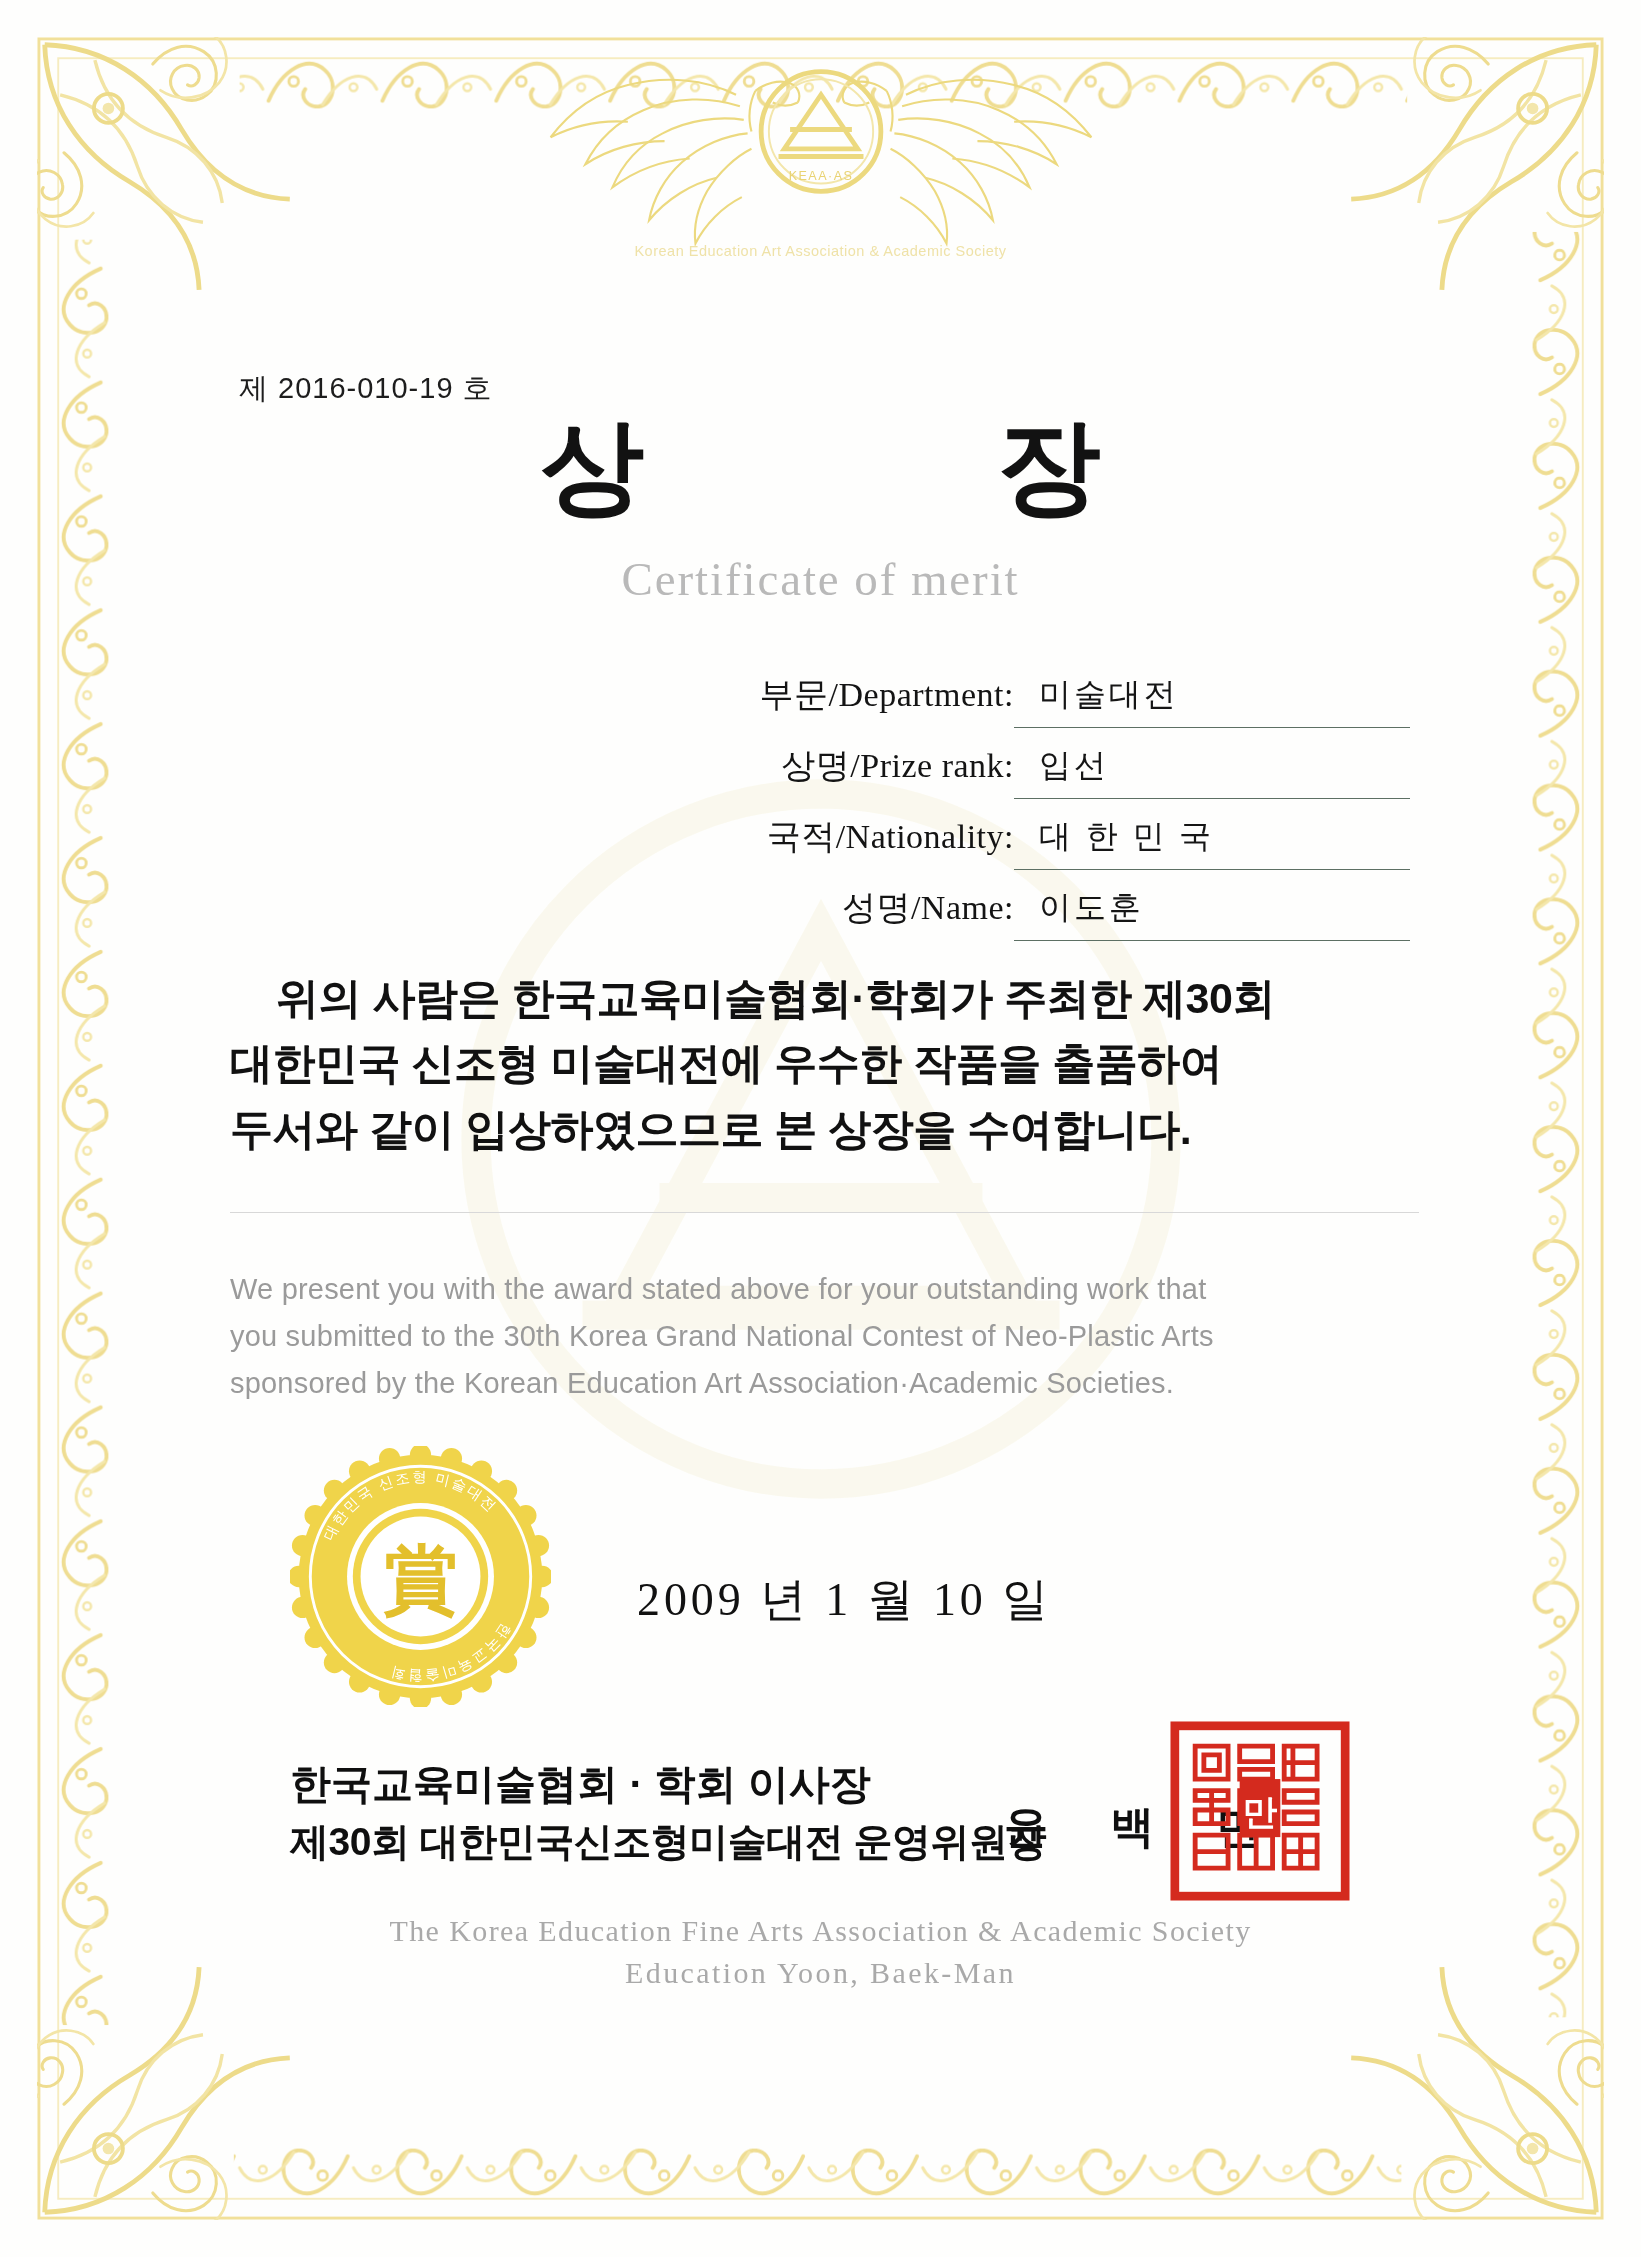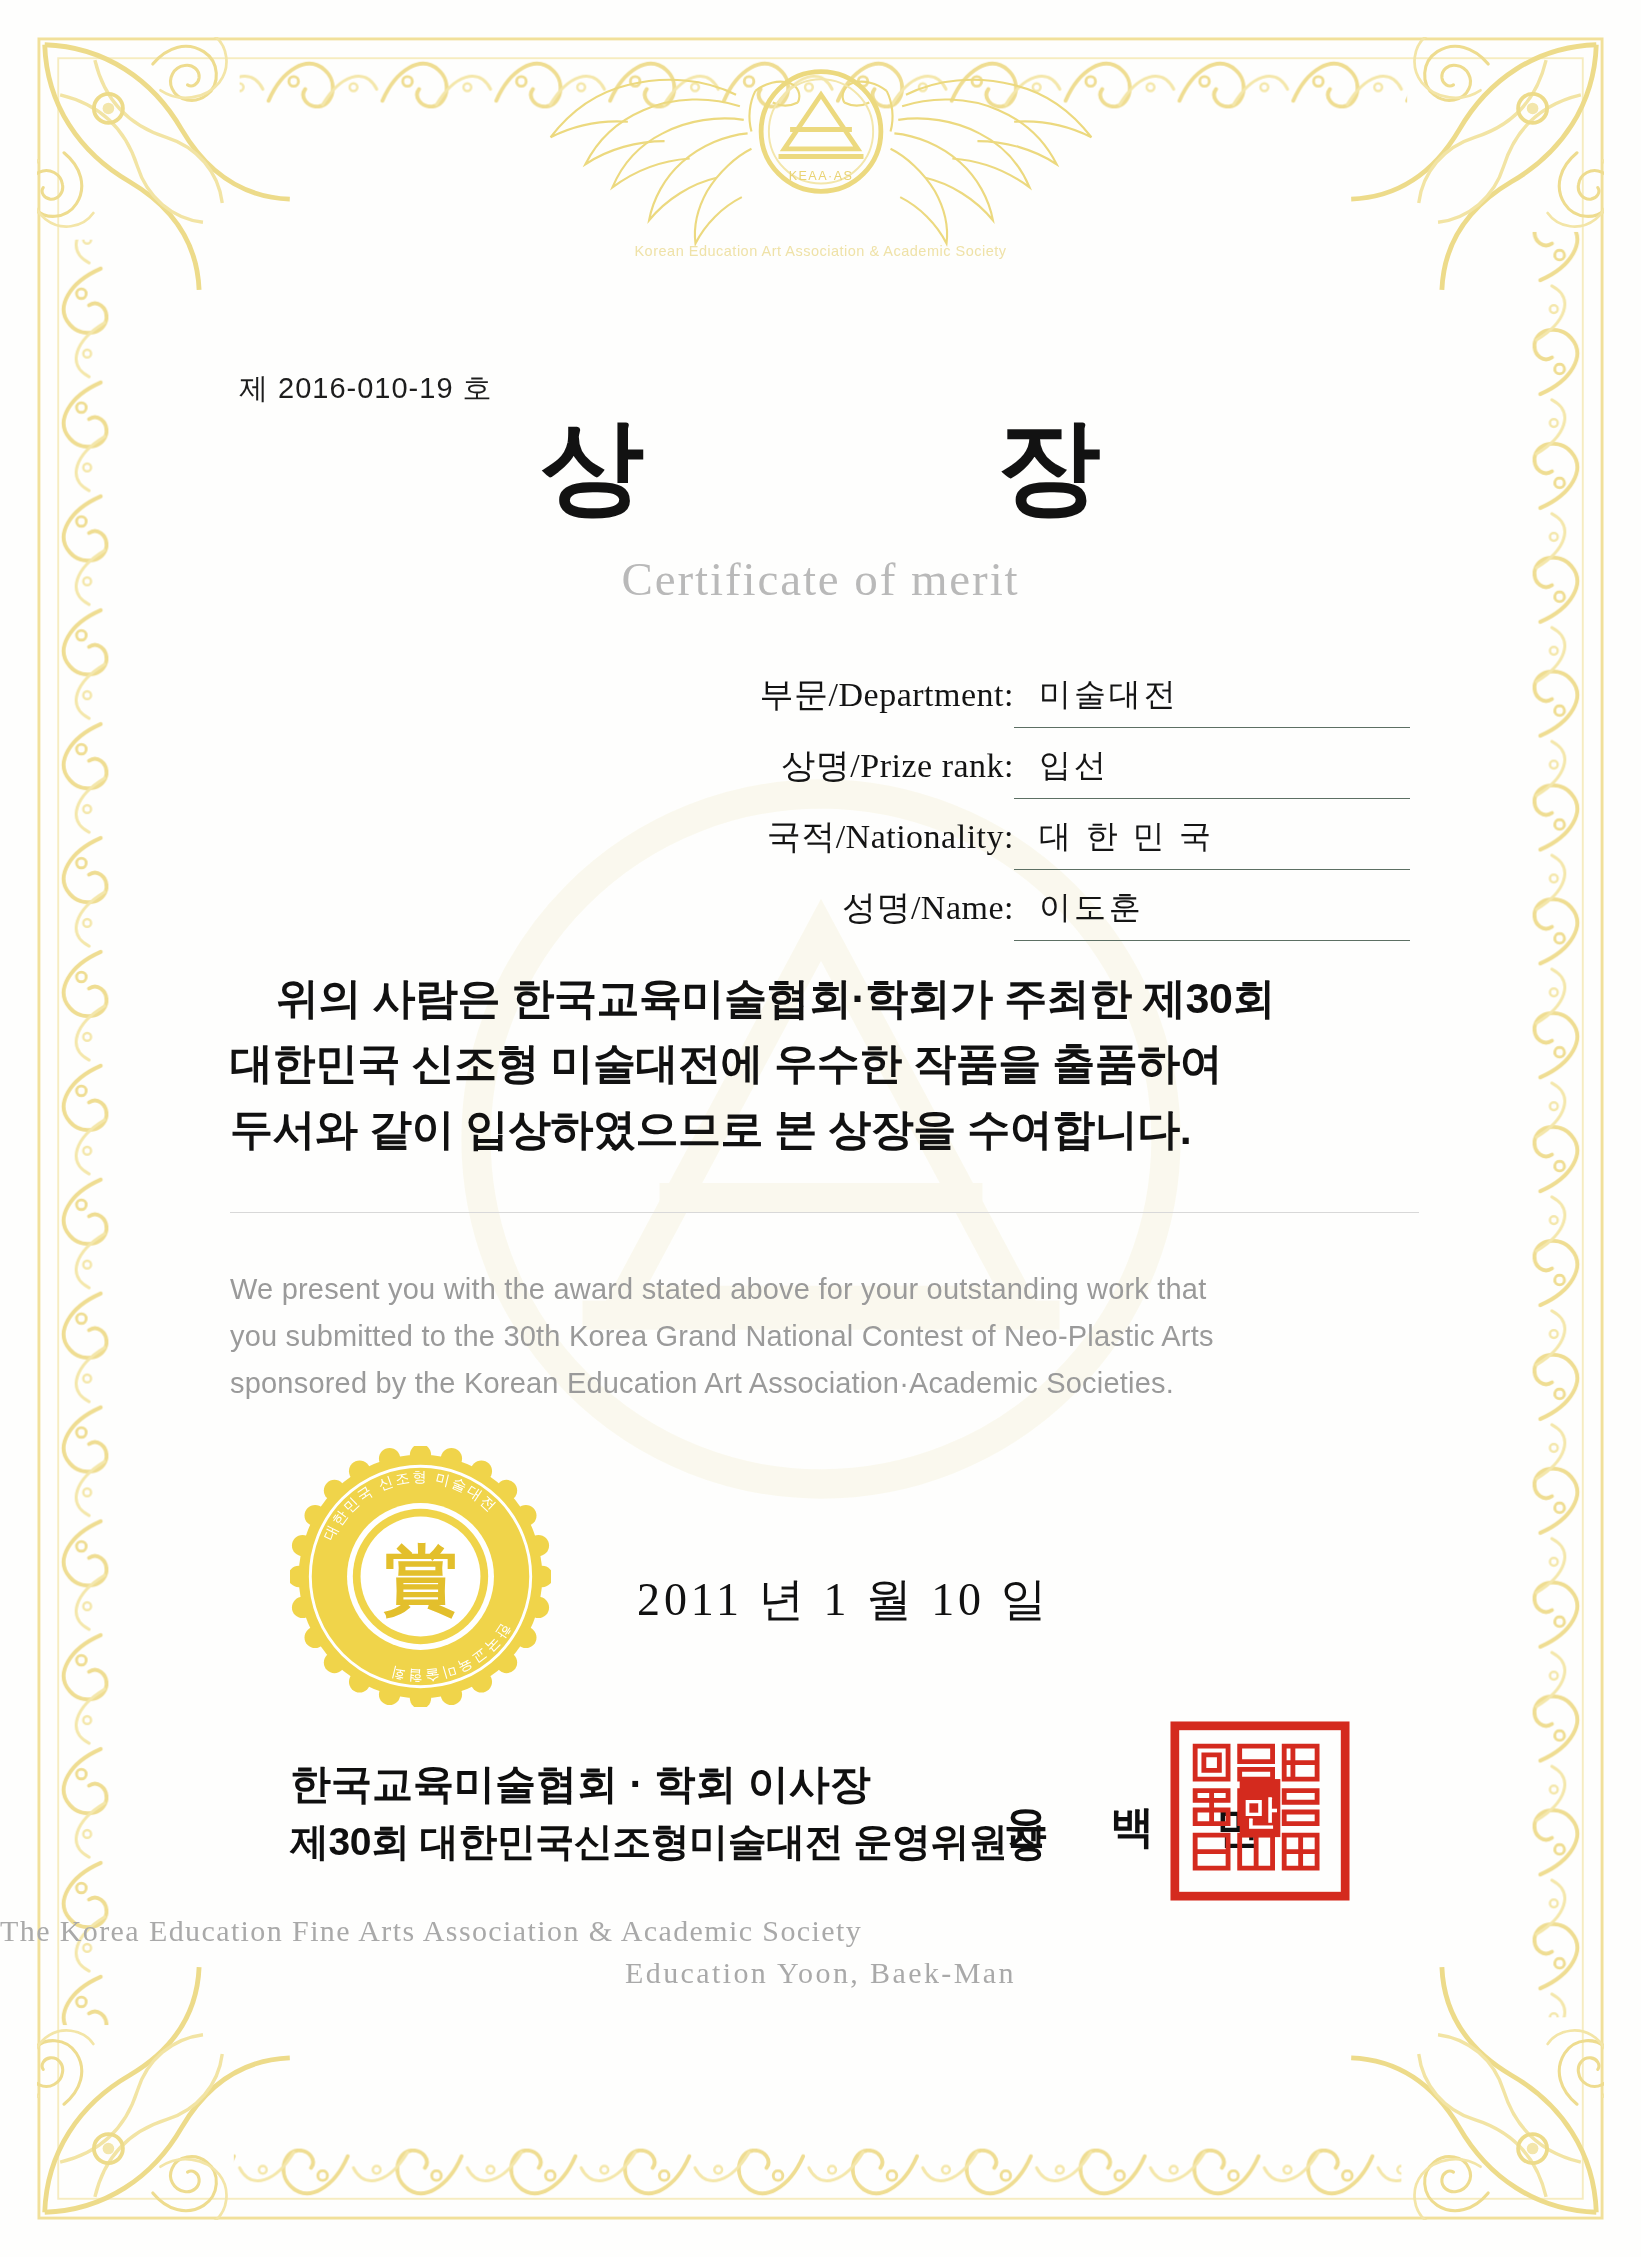--- a/index.html
+++ b/index.html
@@ -242,20 +242,21 @@
     top: 1721px;
     width: 180px;
     height: 180px;
   }
   .stamp svg { width: 100%; height: 100%; display: block; }
 
   .footer-en-1 {
     position: absolute;
     left: 0; right: 0;
     top: 1914px;
+    text-align: center;
     font-family: "Liberation Serif", serif;
     font-size: 30px;
     color: #a9a9a9;
     letter-spacing: 1.4px;
   }
   .footer-en-2 {
     position: absolute;
     left: 0; right: 0;
     top: 1956px;
     text-align: center;
@@ -455,21 +456,21 @@
         <text x="135" y="165" text-anchor="middle" font-family="Liberation Serif, serif" font-size="78" fill="#e3bf2c" font-weight="bold">賞</text>
         <text font-family="Liberation Sans, sans-serif" font-size="15" fill="#ffffff" letter-spacing="2">
           <textPath href="#ringTop" startOffset="12%">대한민국  신조형  미술대전</textPath>
         </text>
         <text font-family="Liberation Sans, sans-serif" font-size="15" fill="#ffffff" letter-spacing="2">
           <textPath href="#ringBot" startOffset="16%">한국교육미술협회</textPath>
         </text>
       </svg>
     </div>
 
-    <div class="date">2011 년 1 월 10 일</div>
+    <div class="date">2009 년 1 월 10 일</div>
 
     <div class="sig-line-1">한국교육미술협회 · 학회   이사장</div>
     <div class="sig-line-2">제30회 대한민국신조형미술대전 운영위원장</div>
     <div class="sig-name">윤 백 만</div>
 
     <div class="stamp">
       <svg viewBox="0 0 186 186" xmlns="http://www.w3.org/2000/svg">
         <rect x="5" y="5" width="176" height="176" fill="none" stroke="#d42a1e" stroke-width="9"></rect>
         <g stroke="#d42a1e" stroke-width="5" fill="none">
           <path d="M26 26 h34 v34 h-34 z"></path>

